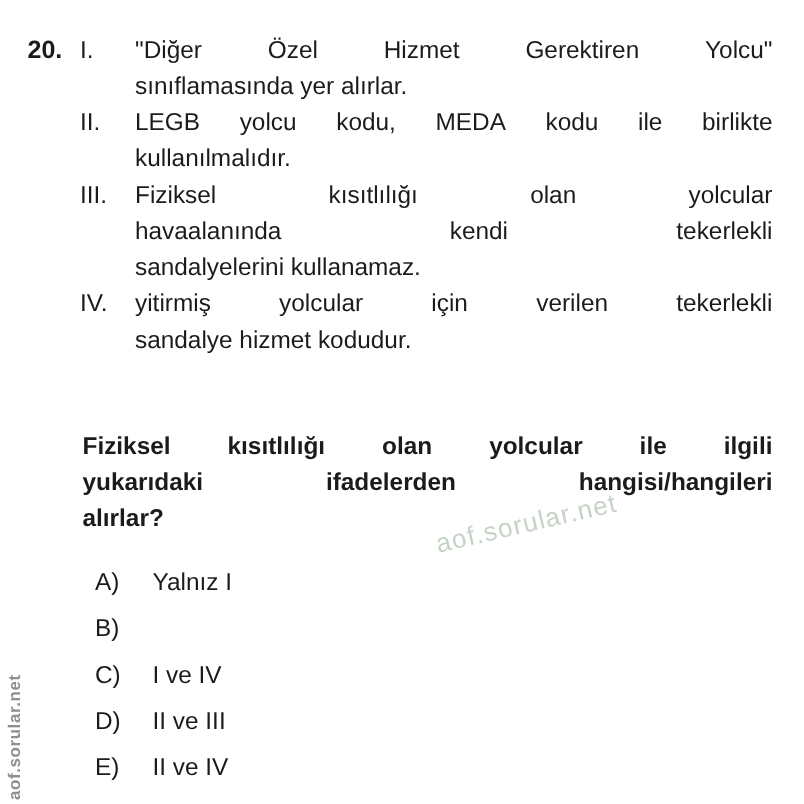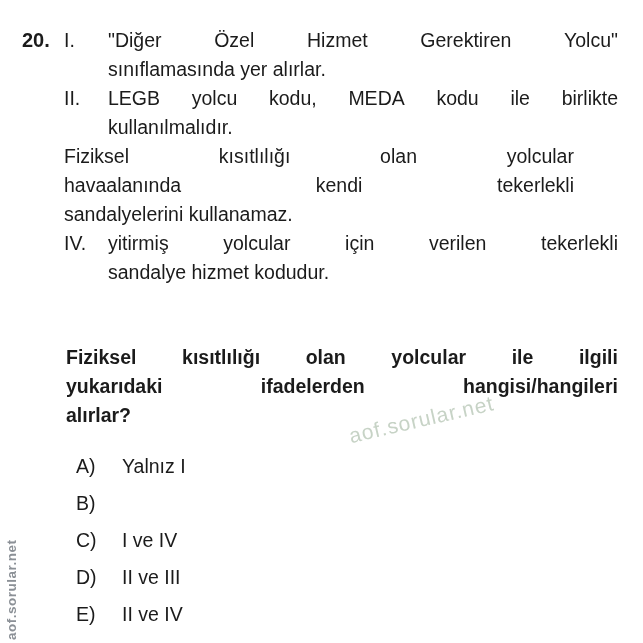--- a/index.html
+++ b/index.html
@@ -121,20 +121,21 @@
             <span>kodu,</span>
             <span>MEDA</span>
             <span>kodu</span>
             <span>ile</span>
             <span>birlikte</span>
           </div>
           <div class="line">kullanılmalıdır.</div>
         </div>
       </div>
       <div class="statement">
+        <div class="numeral">III.</div>
         <div class="lines">
           <div class="line justify">
             <span>Fiziksel</span>
             <span>kısıtlılığı</span>
             <span>olan</span>
             <span>yolcular</span>
           </div>
           <div class="line justify">
             <span>havaalanında</span>
             <span>kendi</span>

